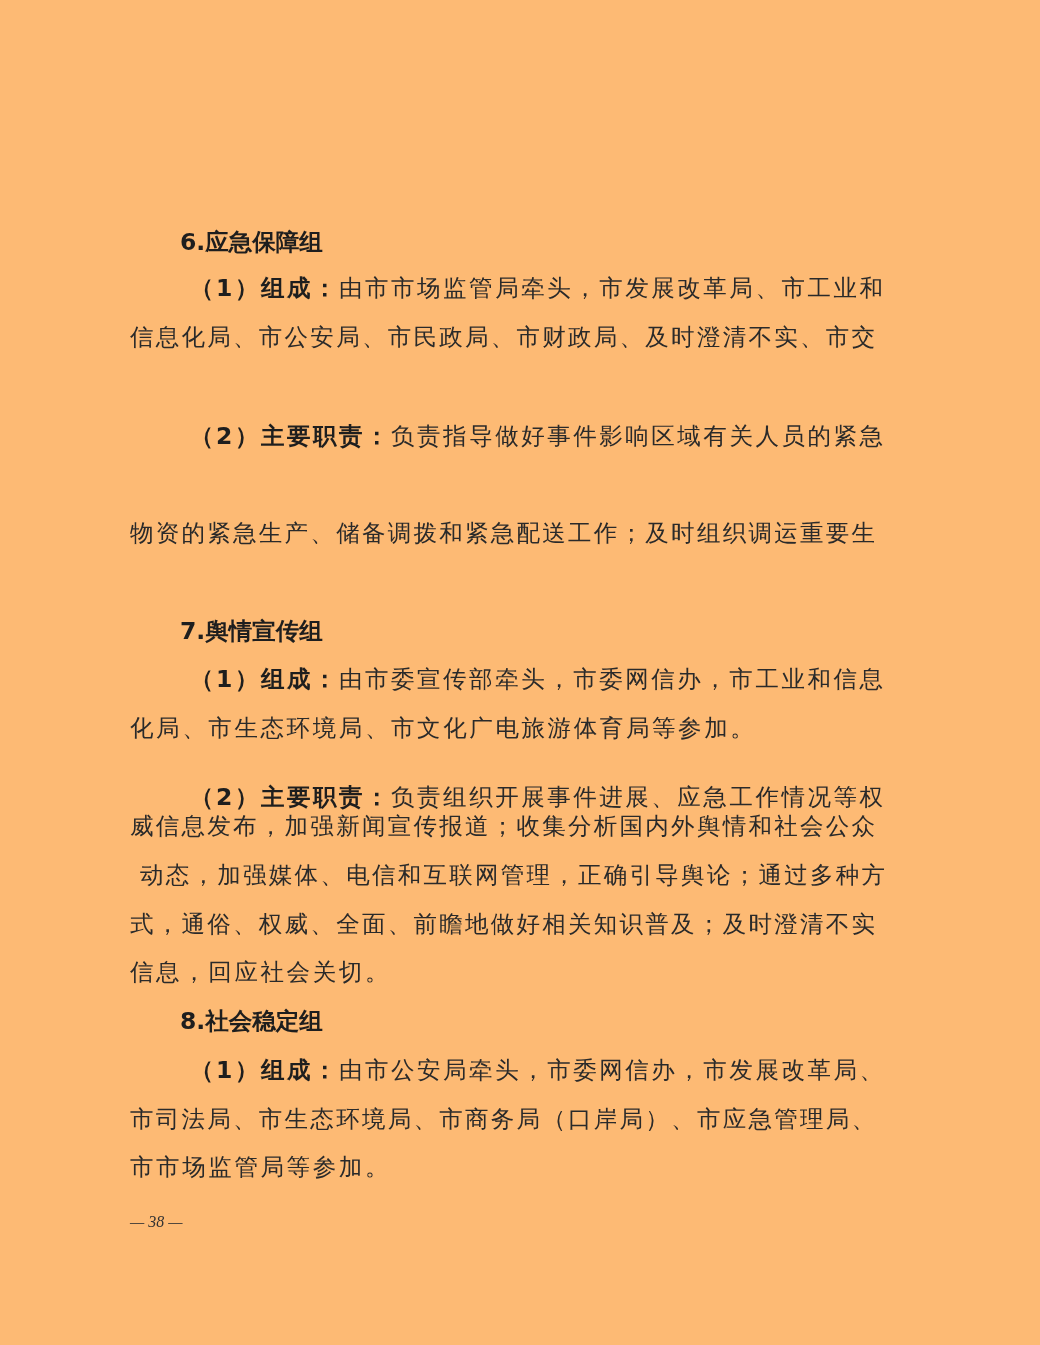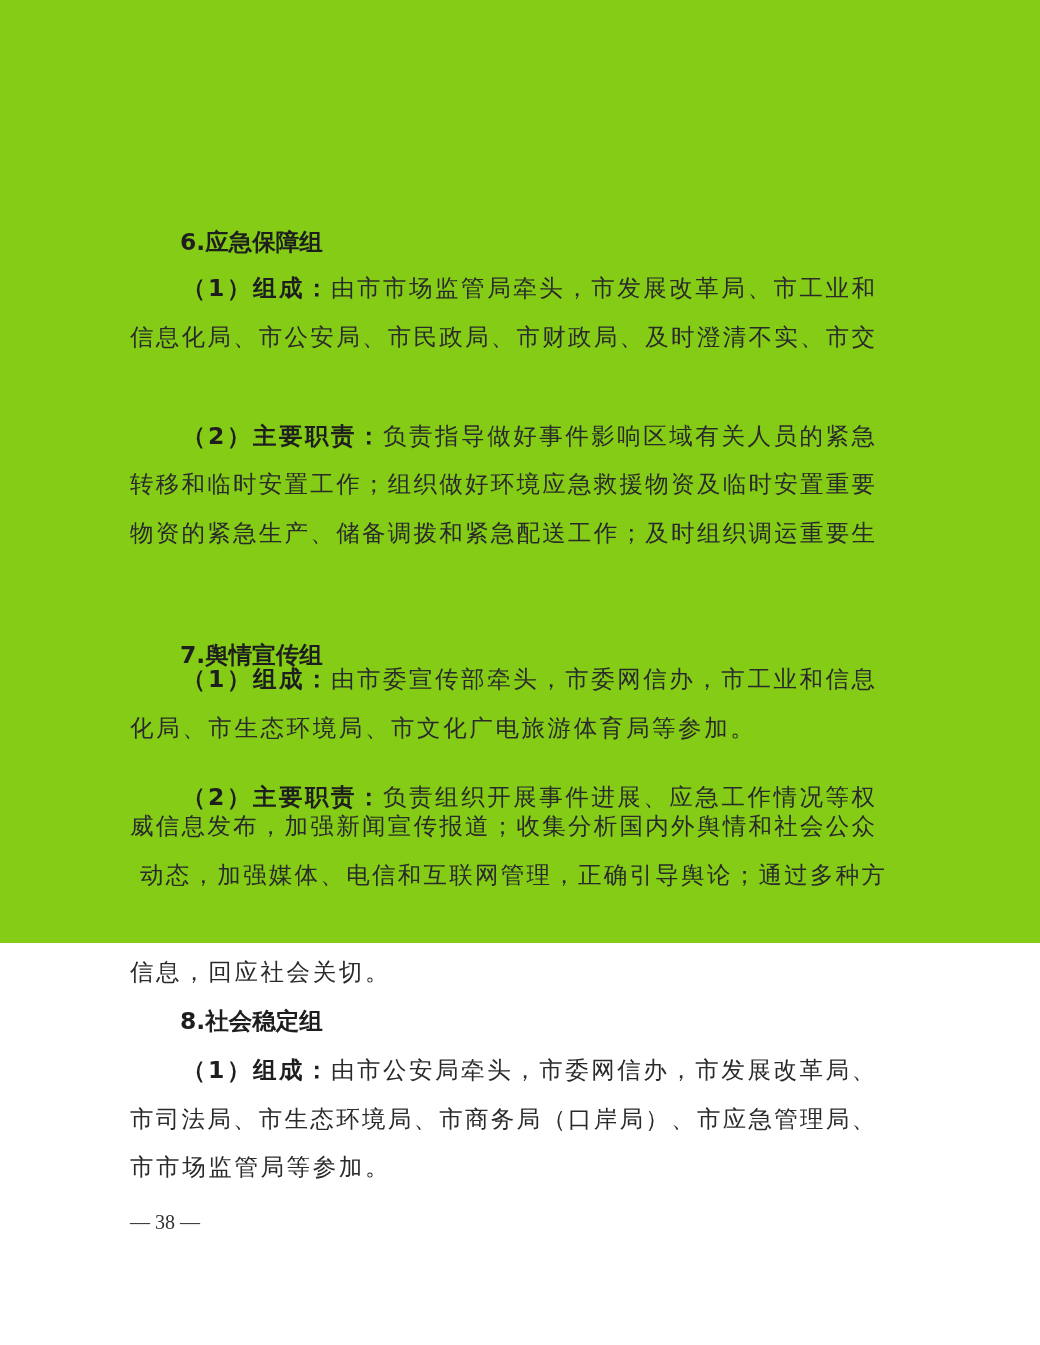--- a/index.html
+++ b/index.html
@@ -12,41 +12,41 @@
       height: 1345px;
       position: relative;
       overflow: hidden;
       font-family: "DejaVu Serif", "Liberation Serif", serif;
       color: #2a2a2a;
     }
     .page {
       position: absolute;
       left: 0; top: 0;
       width: 1040px;
-      height: 943px;
-      background: #84cc16;
+      height: 1345px;
+      background: #fdba74;
     }
     .line {
       position: absolute;
       left: 130px;
       width: 745px;
       height: 32px;
       font-size: 23.5px;
       line-height: 32px;
       white-space: nowrap;
       text-align: justify;
       text-align-last: justify;
       letter-spacing: 0px;
     }
     .line.last {
       text-align-last: left;
       letter-spacing: 2.6px;
     }
     .line.indent {
-      left: 182px;
+      left: 190px;
       width: 693px;
     }
     .heading {
       position: absolute;
       left: 180px;
       height: 32px;
       font-size: 23.5px;
       line-height: 32px;
       font-weight: bold;
       font-family: "DejaVu Sans", "Liberation Sans", sans-serif;
@@ -55,57 +55,58 @@
     }
     .label {
       font-weight: bold;
       font-family: "DejaVu Sans", "Liberation Sans", sans-serif;
       color: #1e1e1e;
     }
     .page-number {
       position: absolute;
       left: 130px;
       top: 1207px;
-      font-size: 20px;
+      font-size: 16px;
       line-height: 30px;
       font-family: "Liberation Serif", "DejaVu Serif", serif;
       color: #333;
       white-space: nowrap;
+      font-style: italic;
     }
   </style>
 </head>
 <body>
 
 <div class="page">
 
   <div class="heading" style="top:226px;">6.应急保障组</div>
 
   <div class="line indent" style="top:272px;">
     <span class="label">（1）组成：</span><span>由市市场监管局牵头，市发展改革局、市工业和</span>
   </div>
   <div class="line" style="top:321px;">信息化局、市公安局、市民政局、市财政局、及时澄清不实、市交</div>
 
   <div class="line indent" style="top:420px;">
     <span class="label">（2）主要职责：</span><span>负责指导做好事件影响区域有关人员的紧急</span>
   </div>
-  <div class="line" style="top:468px;">转移和临时安置工作；组织做好环境应急救援物资及临时安置重要</div>
   <div class="line" style="top:517px;">物资的紧急生产、储备调拨和紧急配送工作；及时组织调运重要生</div>
 
-  <div class="heading" style="top:615px;margin-top:24px;">7.舆情宣传组</div>
+  <div class="heading" style="top:615px;">7.舆情宣传组</div>
 
   <div class="line indent" style="top:663px;">
     <span class="label">（1）组成：</span><span>由市委宣传部牵头，市委网信办，市工业和信息</span>
   </div>
   <div class="line last" style="top:712px;">化局、市生态环境局、市文化广电旅游体育局等参加。</div>
 
   <div class="line indent" style="top:761px;margin-top:20px;">
     <span class="label">（2）主要职责：</span><span>负责组织开展事件进展、应急工作情况等权</span>
   </div>
   <div class="line" style="top:810px;">威信息发布，加强新闻宣传报道；收集分析国内外舆情和社会公众</div>
   <div class="line" style="top:859px;margin-left:10px;">动态，加强媒体、电信和互联网管理，正确引导舆论；通过多种方</div>
+  <div class="line" style="top:908px;">式，通俗、权威、全面、前瞻地做好相关知识普及；及时澄清不实</div>
   <div class="line last" style="top:956px;">信息，回应社会关切。</div>
 
   <div class="heading" style="top:1005px;">8.社会稳定组</div>
 
   <div class="line indent" style="top:1054px;">
     <span class="label">（1）组成：</span><span>由市公安局牵头，市委网信办，市发展改革局、</span>
   </div>
   <div class="line" style="top:1103px;">市司法局、市生态环境局、市商务局（口岸局）、市应急管理局、</div>
   <div class="line last" style="top:1151px;">市市场监管局等参加。</div>
 

